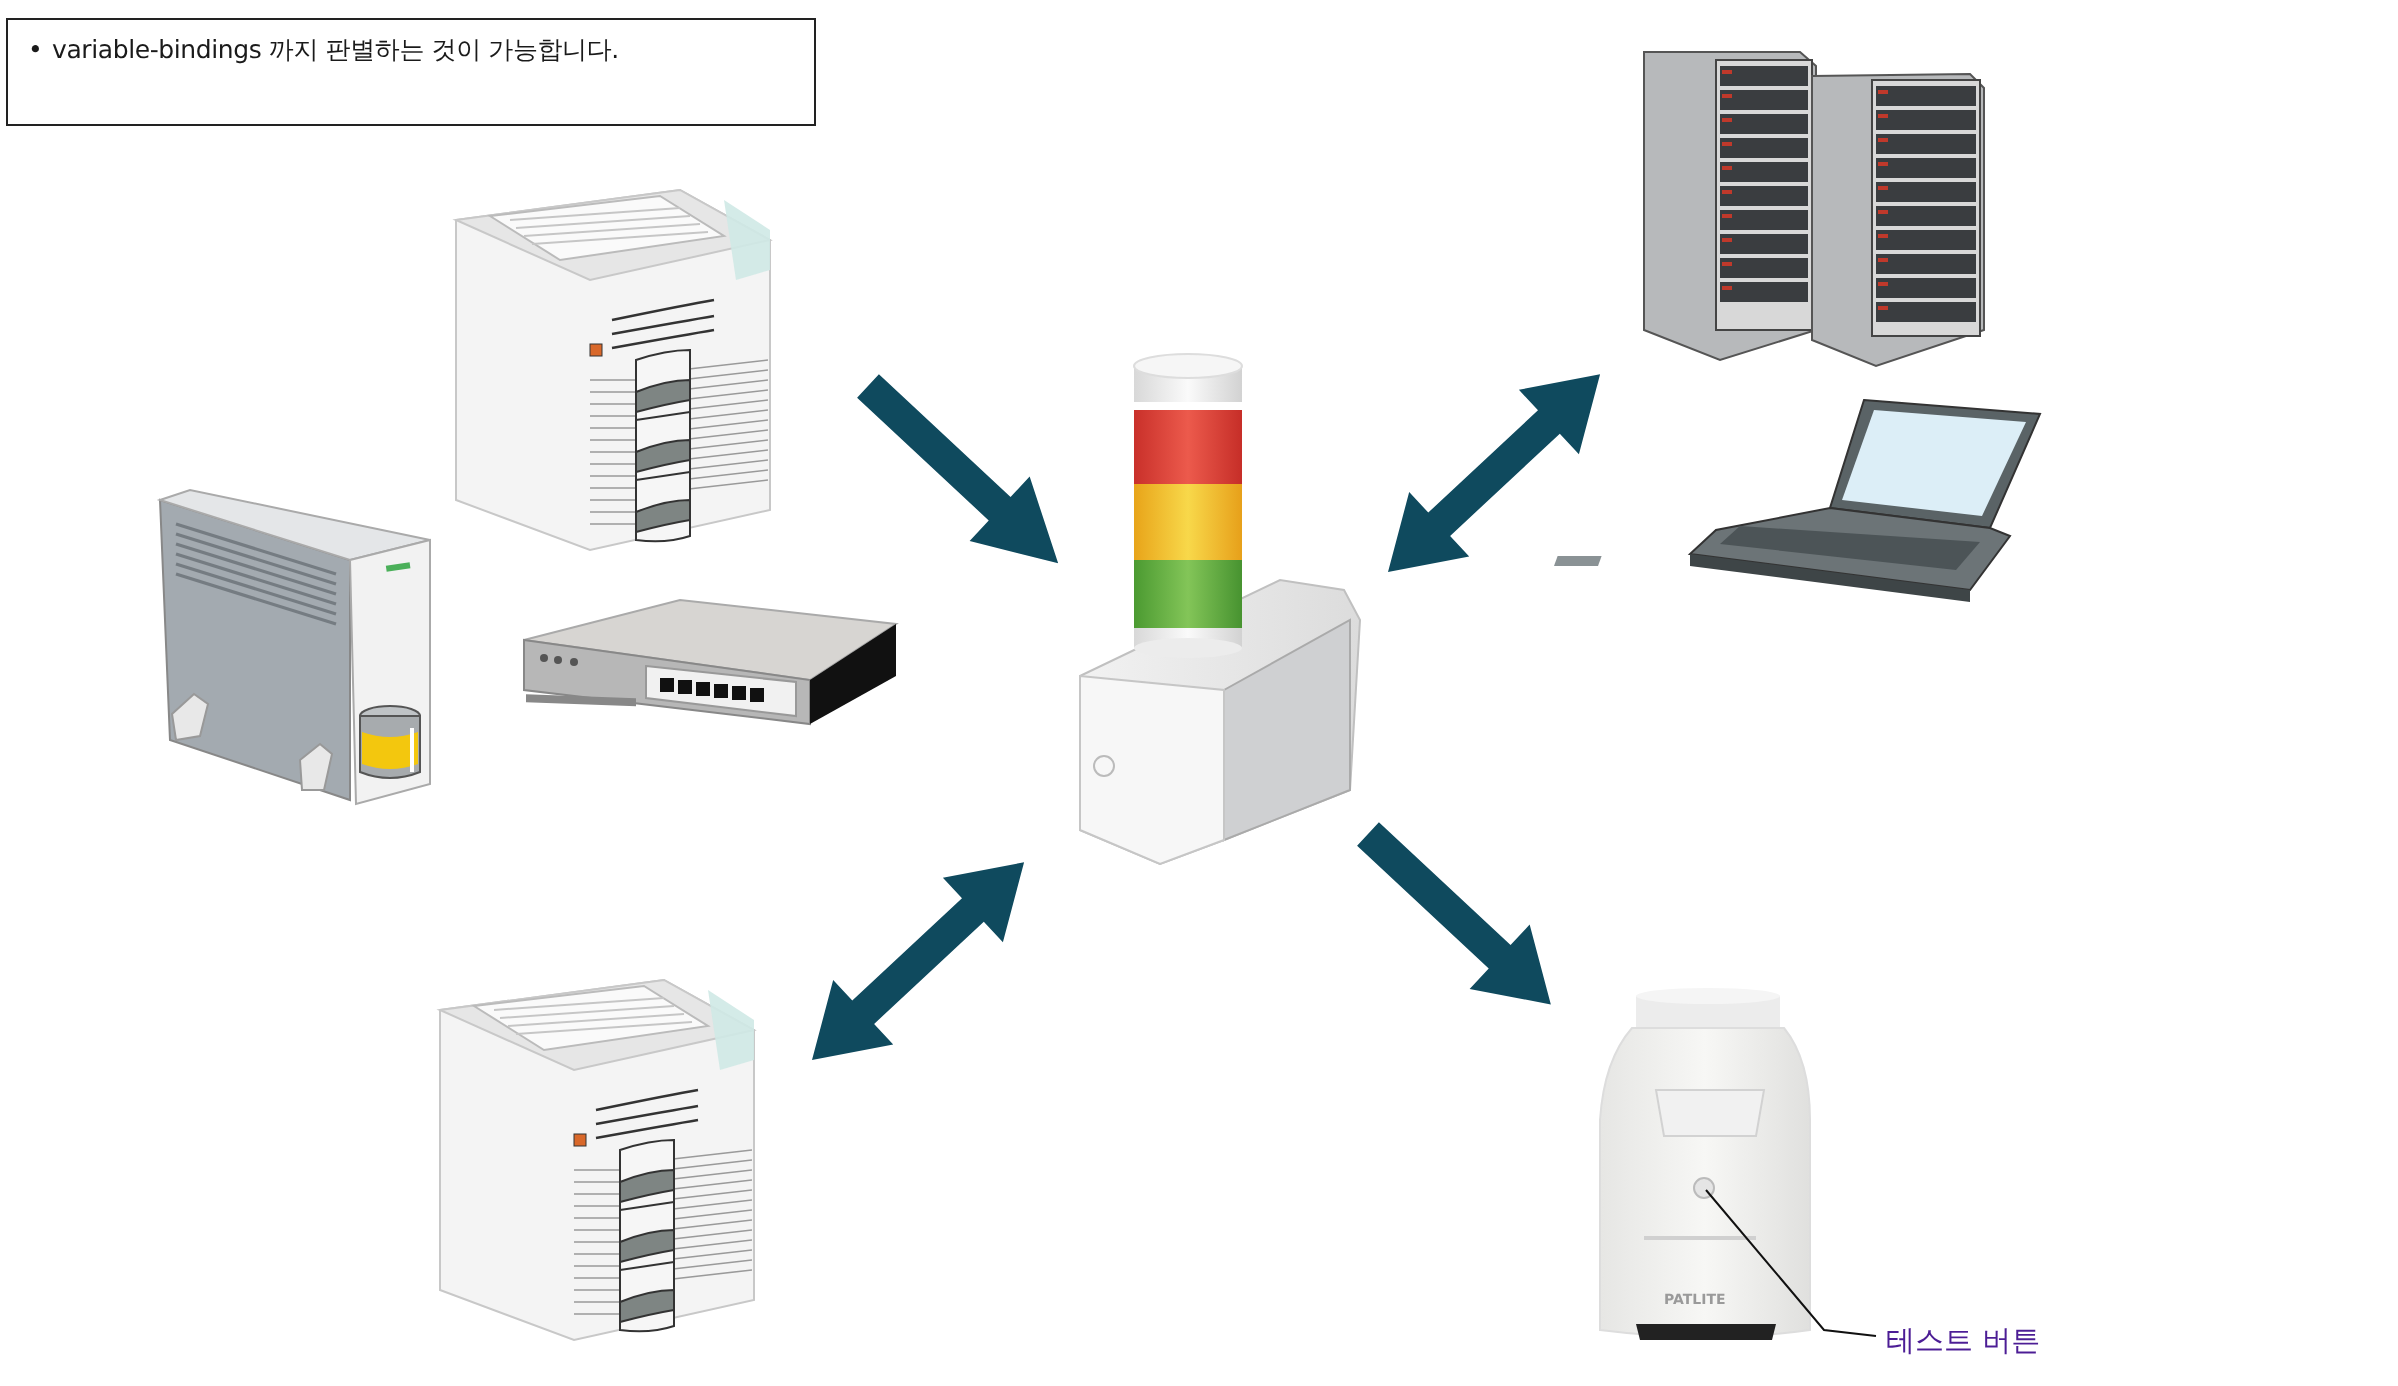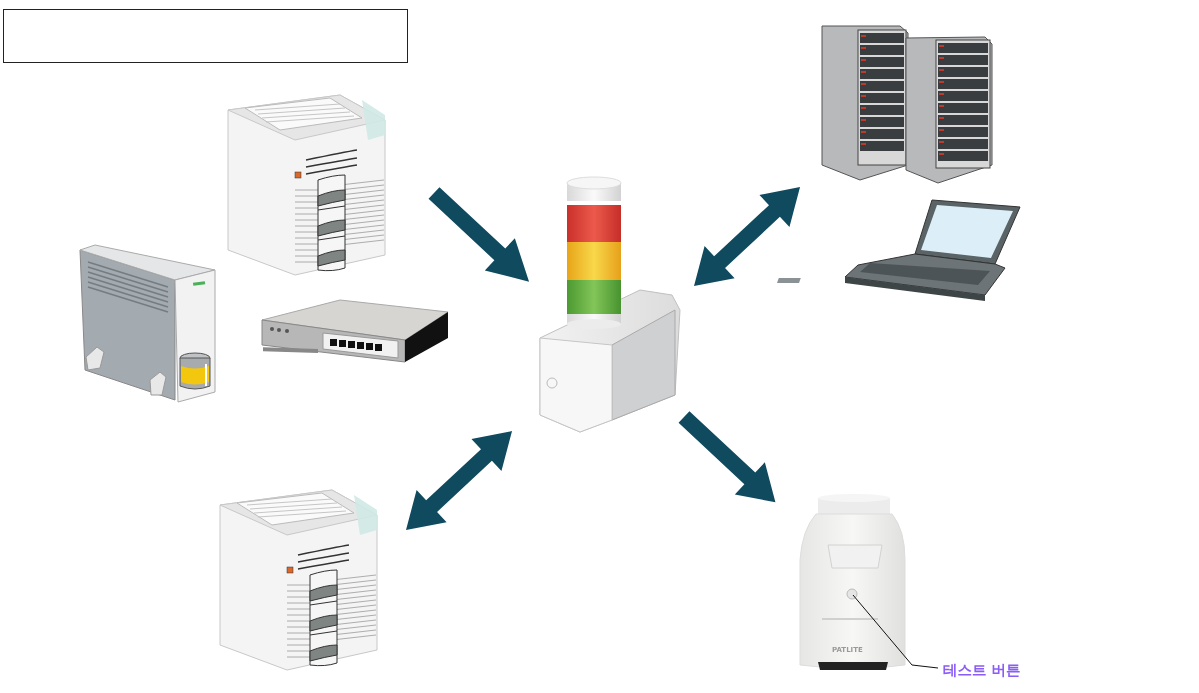--- a/index.html
+++ b/index.html
@@ -6,27 +6,28 @@
   body { width: 1199px; height: 693px; position: relative; overflow: hidden; font-family: "DejaVu Sans", sans-serif; }
   .note-box {
     position: absolute; left: 3px; top: 9px; width: 405px; height: 54px;
     border: 1px solid #222; box-sizing: border-box; padding: 4px 8px 0 10px;
     font-size: 12.5px; color: #1a1a1a; line-height: 21px; letter-spacing: -0.2px;
   }
   .note-line { white-space: nowrap; }
   .note-line .bullet { display: inline-block; width: 12px; }
   svg.scene { position: absolute; left: 0; top: 0; }
   .callout-label {
-    position: absolute; left: 943px; top: 661px; font-size: 14.5px; color: #8b5cf6; font-weight: 700;
+    position: absolute; left: 943px; top: 661px; font-size: 14.5px; color: #4c1d95; font-weight: 400;
   }
 </style>
 </head>
 <body>
 
 <div class="note-box">
+  <div class="note-line"><span class="bullet">•</span><span>variable-bindings 까지 판별하는 것이 가능합니다.</span></div>
 </div>
 
 <svg class="scene" width="1199" height="693" viewBox="0 0 1199 693">
   <defs>
     <linearGradient id="redG" x1="0" x2="1">
         <stop offset="0" stop-color="#c9302a"></stop>
         <stop offset="0.5" stop-color="#ec5a4c"></stop>
         <stop offset="1" stop-color="#c62e28"></stop>
       </linearGradient>
     <linearGradient id="yelG" x1="0" x2="1">

